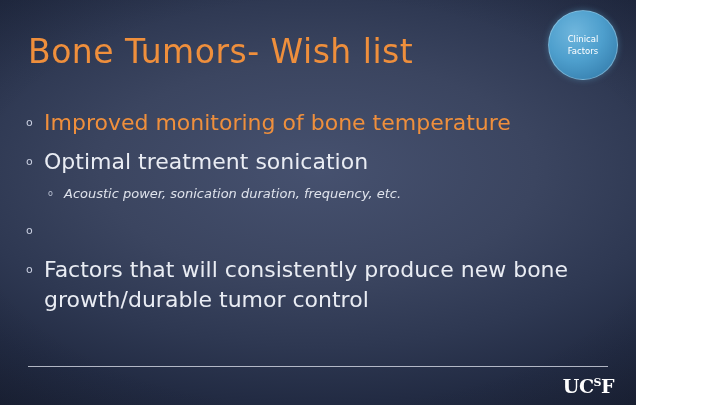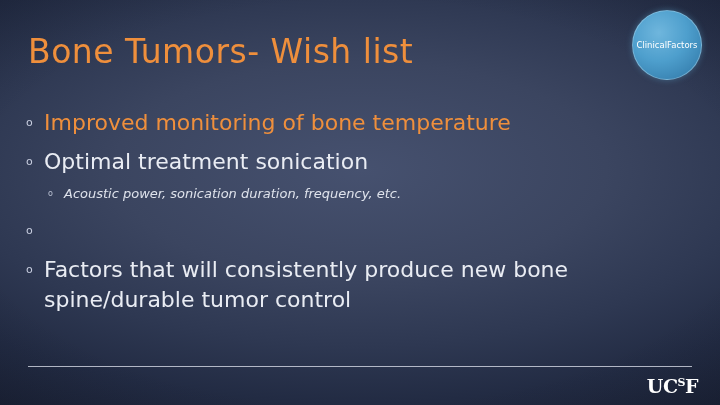--- a/index.html
+++ b/index.html
@@ -7,21 +7,21 @@
     padding: 0;
   }
   body {
     width: 720px;
     height: 405px;
     overflow: hidden;
     font-family: "DejaVu Sans", sans-serif;
   }
   .slide {
     position: relative;
-    width: 720px;
+    width: 636px;
     height: 405px;
     background:
       radial-gradient(ellipse 90% 70% at 50% 42%, #46516f 0%, #3b4560 38%, #2e3852 62%, #222b43 82%, #1b2236 100%);
     overflow: hidden;
   }
   
   .vignette {
     position: absolute;
     inset: 0;
     background:
@@ -45,20 +45,21 @@
     position: absolute;
     right: 18px;
     top: 10px;
     width: 68px;
     height: 68px;
     border-radius: 50%;
     background: radial-gradient(circle at 38% 32%, #6fb6dd 0%, #4e9fcd 45%, #3c87b6 75%, #2f6f9c 100%);
     border: 1px solid rgba(180, 220, 240, 0.45);
     box-shadow: 0 0 6px rgba(90,160,200,0.45);
     display: flex;
+    flex-direction: column;
     align-items: center;
     justify-content: center;
     color: #ffffff;
     font-size: 8.5px;
     line-height: 12px;
     text-align: center;
   }
 
   .bullets {
     position: absolute;
@@ -162,21 +163,21 @@
       <span class="marker">o</span>
       <span class="btext">Acoustic power, sonication duration, frequency, etc.</span>
     </div>
 
     <div class="bullet-row">
       <span class="marker">o</span>
     </div>
 
     <div class="bullet-row">
       <span class="marker">o</span>
-      <span class="btext">Factors that will consistently produce new bone spine/durable tumor control</span>
+      <span class="btext">Factors that will consistently produce new bone growth/durable tumor control</span>
     </div>
 
   </div>
 
   <div class="divider"></div>
 
   <div class="ucsf-logo"><span>UC</span><span class="sup">S</span><span>F</span></div>
 
 </div>
 

